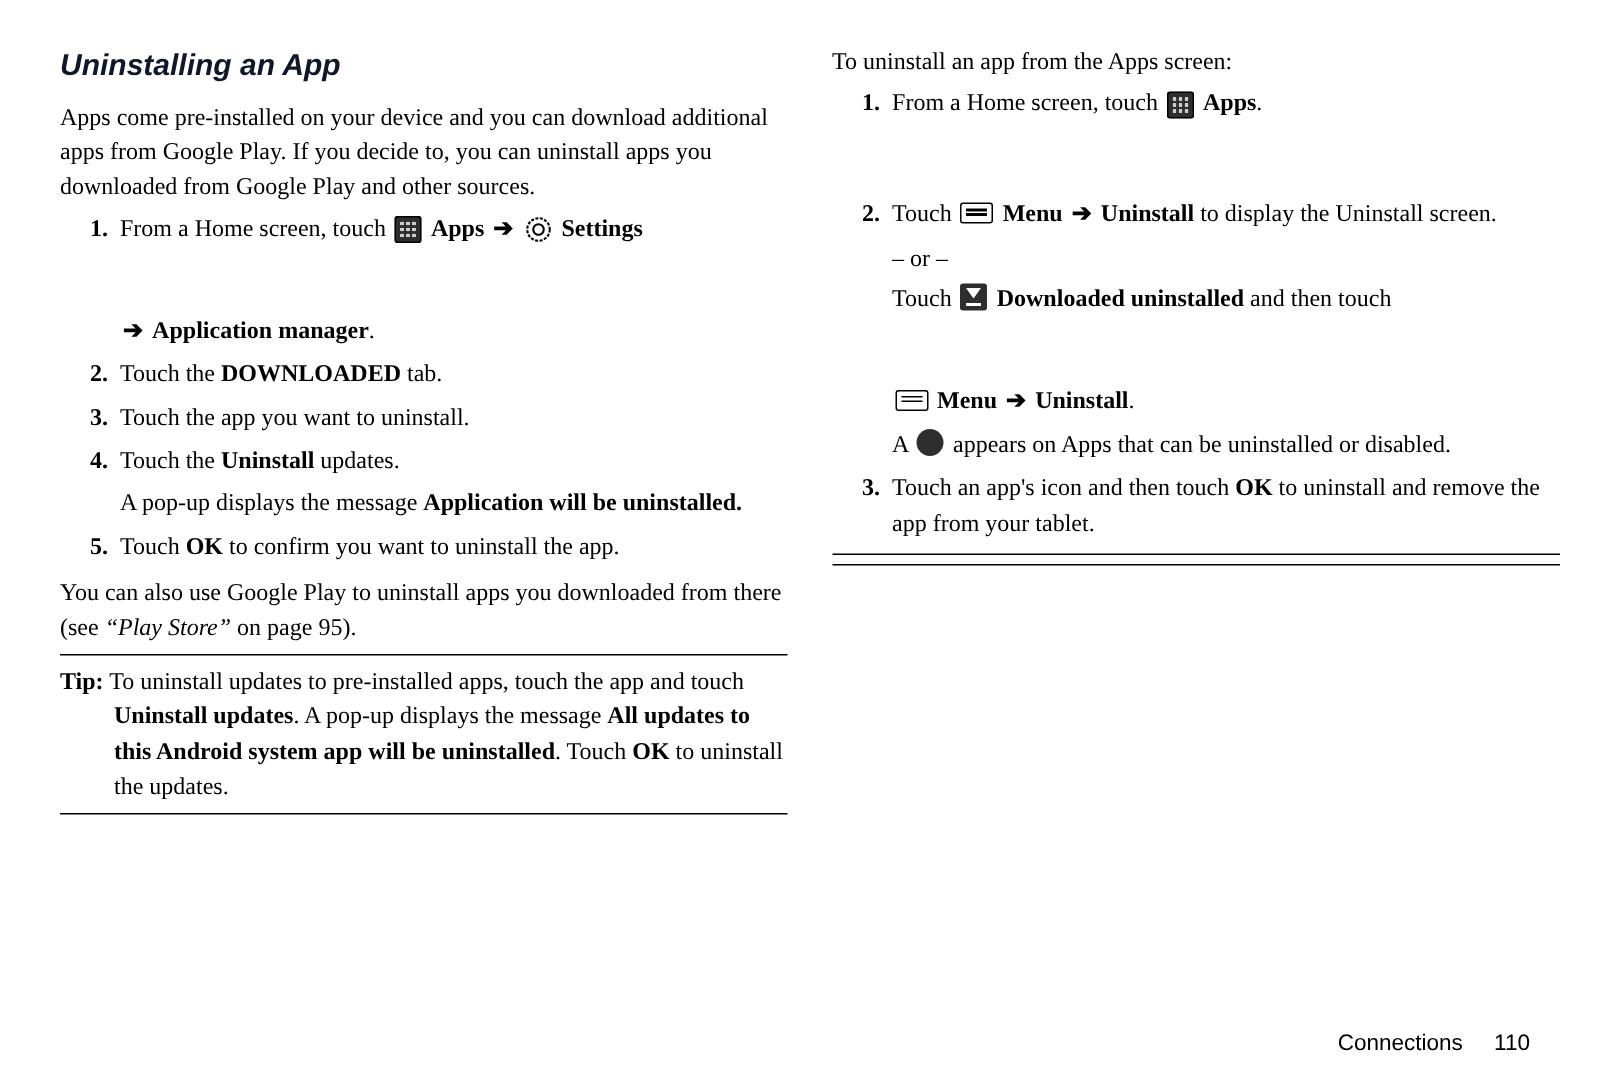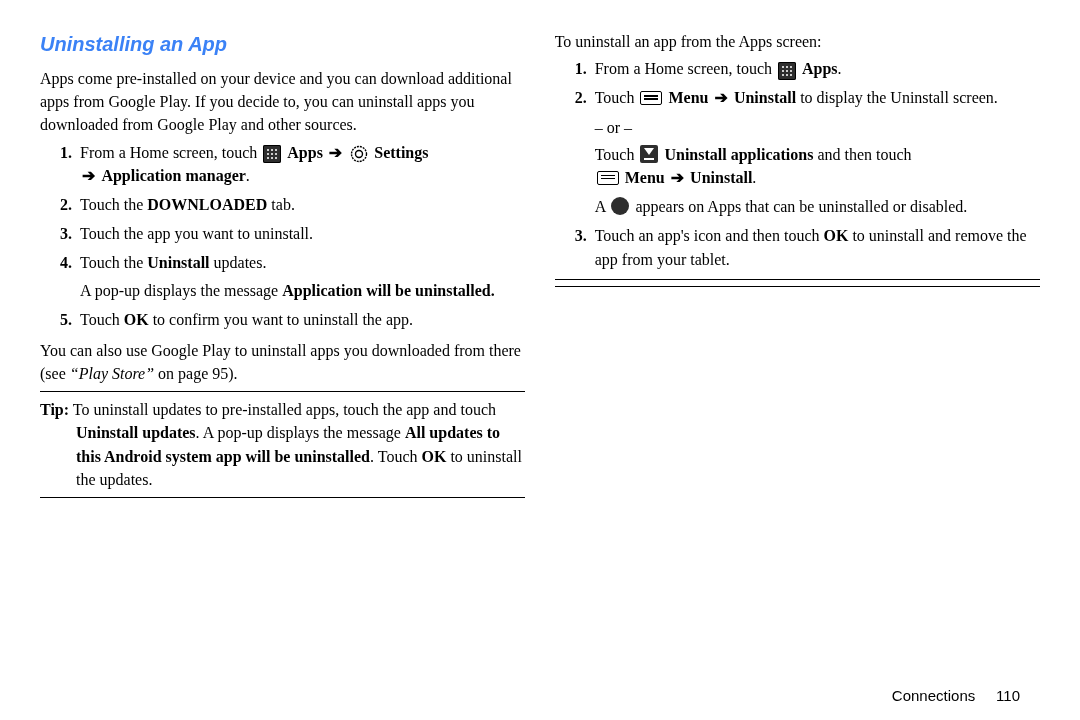--- a/index.html
+++ b/index.html
@@ -20,21 +20,21 @@
     box-sizing: border-box;
   }
   .column {
     width: 495px;
     line-height: 1.45;
   }
   .col-gap {
     width: 30px;
   }
   h2.section-title {
-    color: #3b82f6;
+    color: #0f172a;
     font-style: italic;
     font-weight: bold;
     font-size: 20px;
     margin: 0 0 8px 0;
   }
   p, li, .note-body, .tip-body, .plain {
     font-size: 16px;
     font-family: Liberation Serif, serif;
   }
   ol {
@@ -54,21 +54,21 @@
     margin: 6px 0;
   }
   .note-block, .tip-block {
     margin: 4px 0;
   }
   .note-body, .tip-body {
     display: block;
     padding-left: 36px;
     text-indent: -36px;
   }
-  .b { font-weight: bold; }
+  .b { font-weight: bold; margin-top: 45px; }
   .i { font-style: italic; }
   .arrow { display: inline-block; padding: 0 2px; font-weight: bold;}
   .footer {
     position: absolute;
     right: 60px;
     bottom: 16px;
     font-size: 15px;
   }
   
   .icon {
@@ -232,21 +232,21 @@
         <span>Touch </span>
         <span class="icon menu-icon"></span>
         <span class="b">Menu</span>
         <span class="arrow b">➔</span>
         <span class="b">Uninstall</span>
         <span> to display the Uninstall screen.</span>
         <div style="margin-top:6px;">– or –</div>
         <div style="margin-top:4px;">
           <span>Touch </span>
           <span class="icon download-icon"></span>
-          <span class="b">Uninstall applications</span>
+          <span class="b">Downloaded uninstalled</span>
           <span> and then touch </span>
           <br>
           <span class="icon menu-icon2"></span>
           <span class="b">Menu</span>
           <span class="arrow b">➔</span>
           <span class="b">Uninstall</span><span>.</span>
         </div>
         <div style="margin-top:6px;">
           <span>A </span>
           <span class="icon minus-circle-icon"></span>

